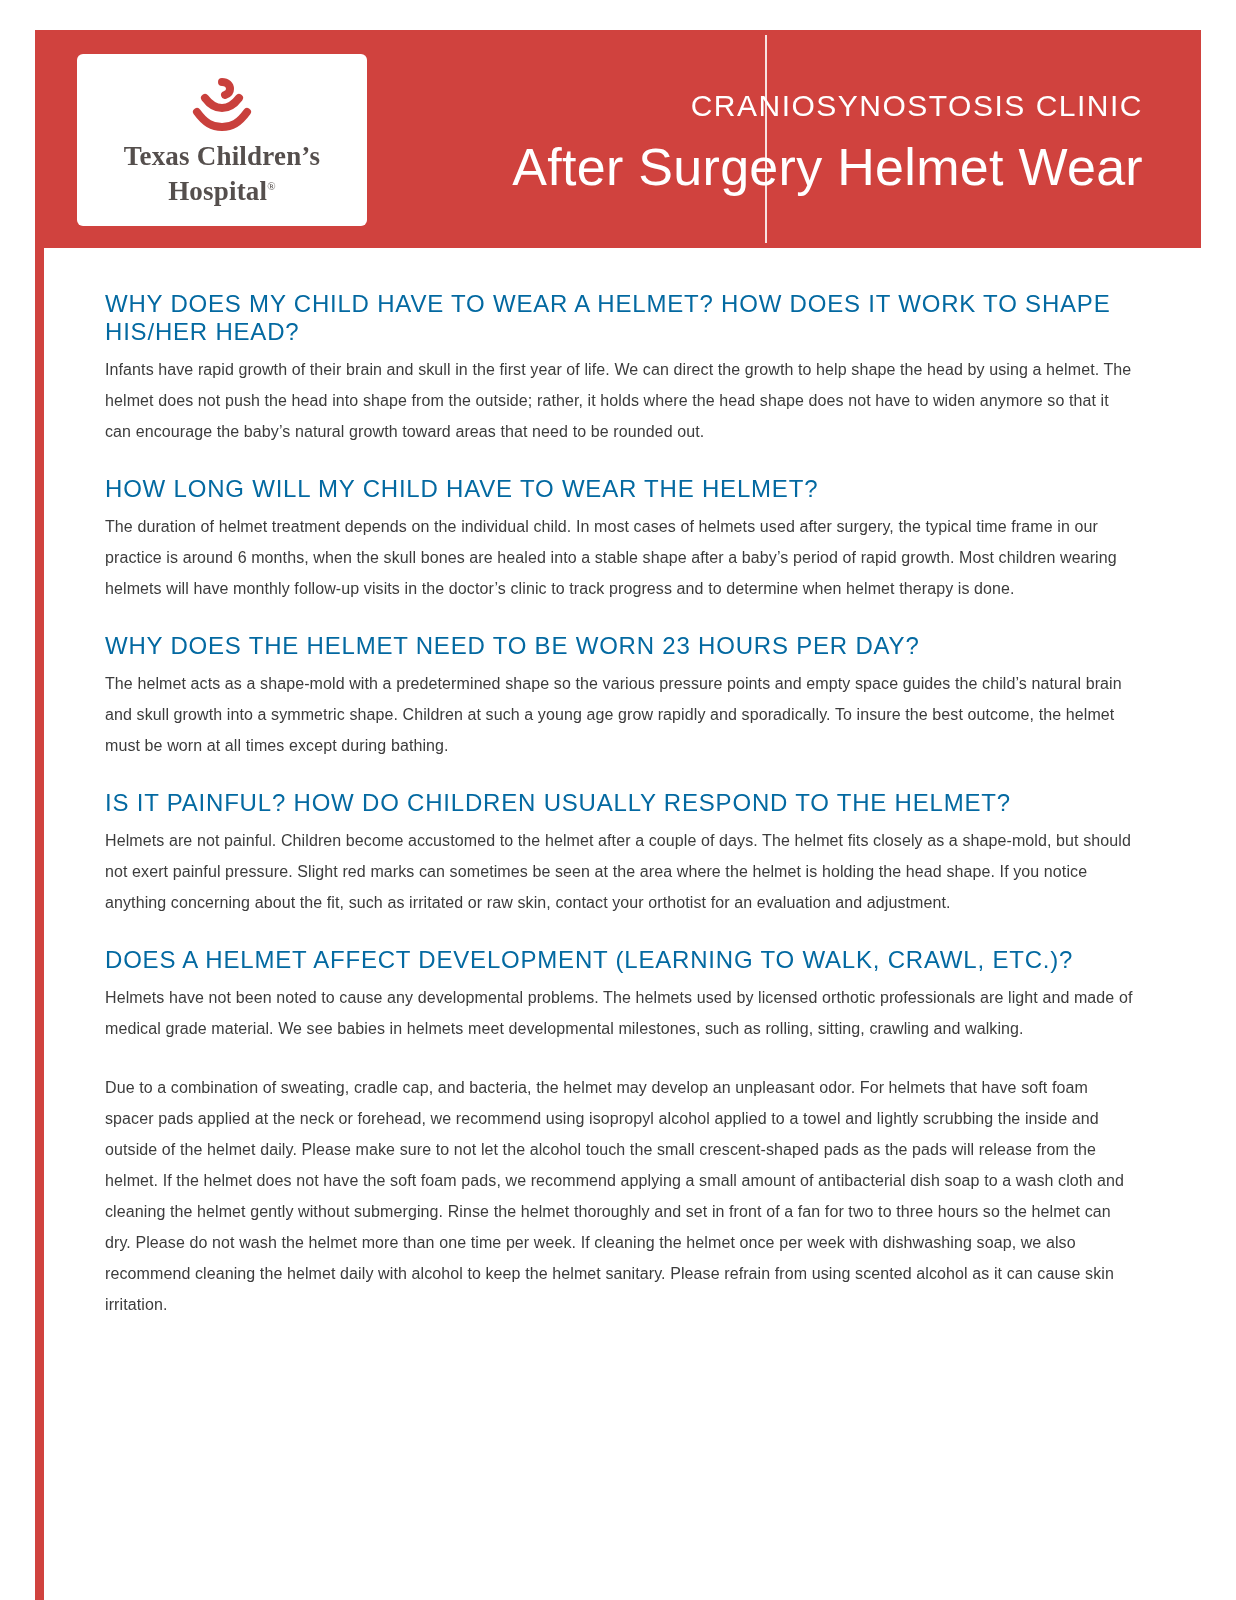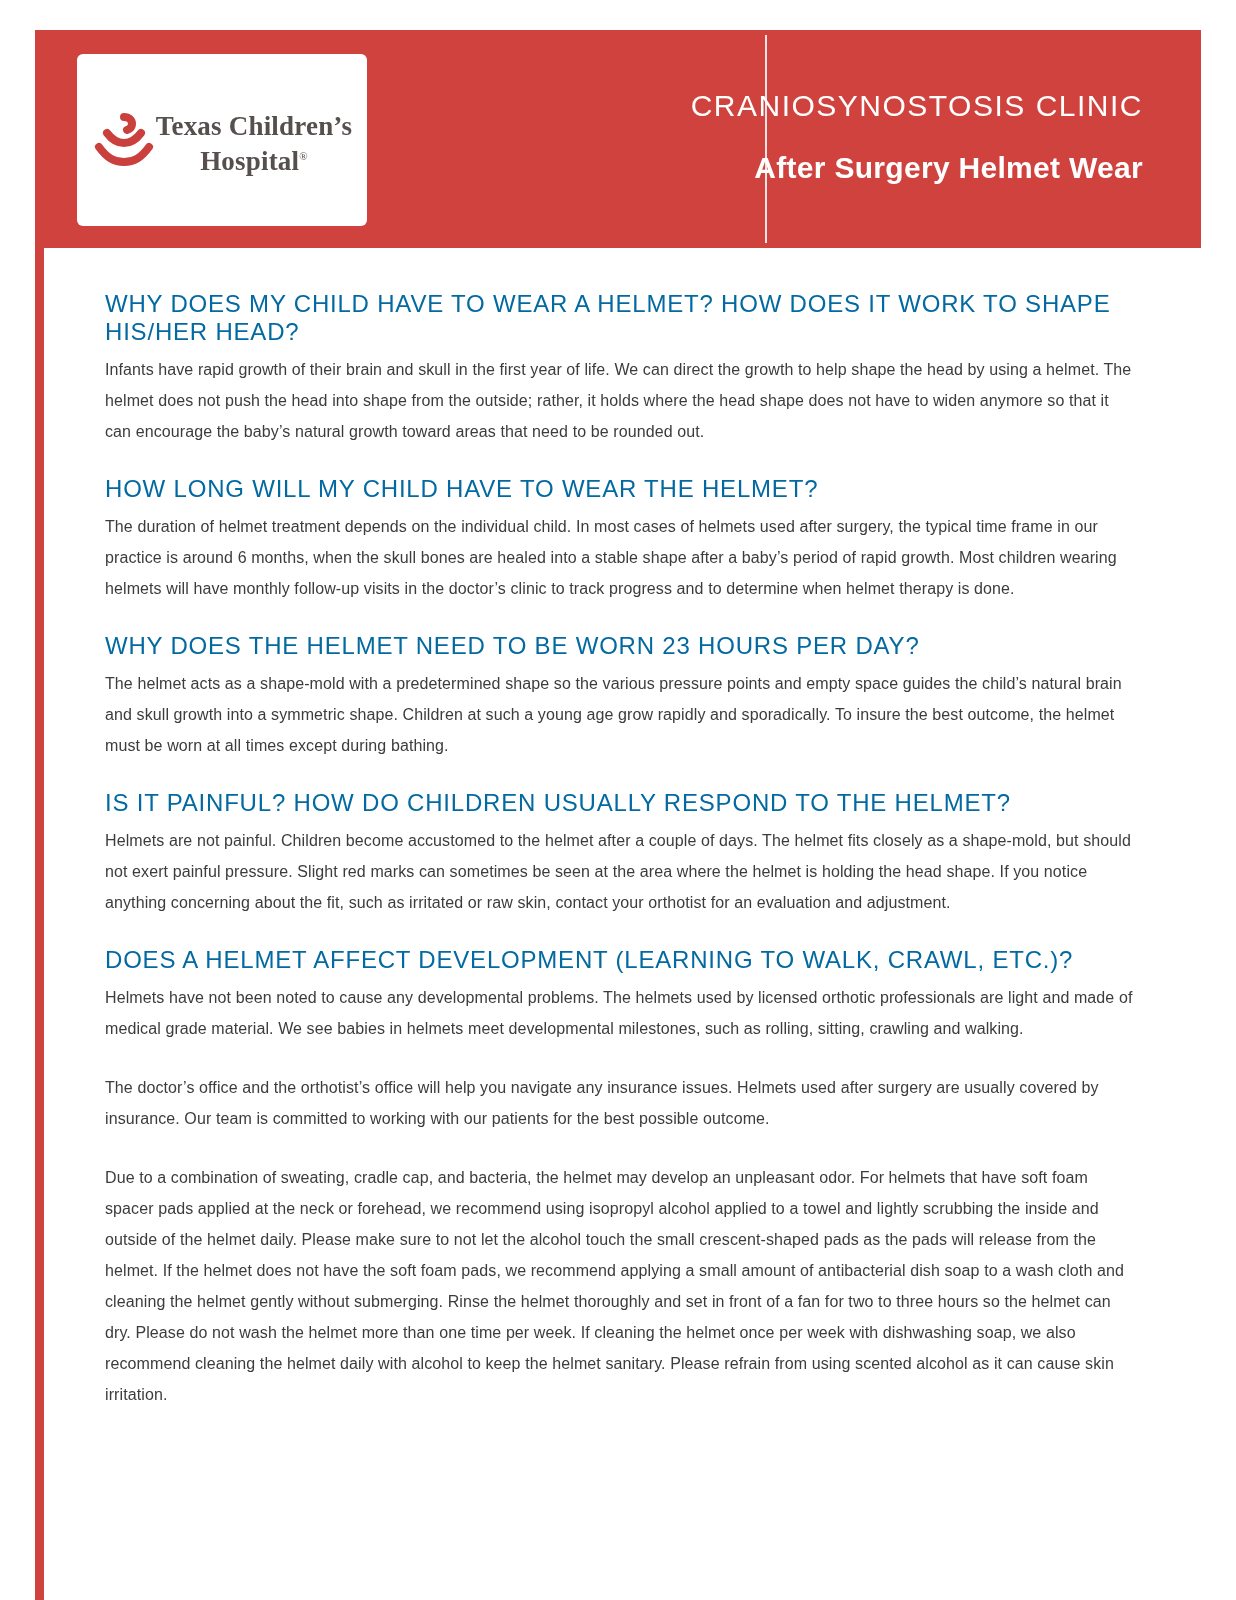--- a/index.html
+++ b/index.html
@@ -34,21 +34,21 @@
   }
   .logo-box {
     position: absolute;
     left: 42px;
     top: 24px;
     width: 290px;
     height: 172px;
     background: #ffffff;
     border-radius: 6px;
     display: flex;
-    flex-direction: row;
+    flex-direction: column;
     align-items: center;
     justify-content: center;
   }
   .logo-icon svg { display: block; }
   .logo-text {
     margin-top: 6px;
     text-align: center;
     font-family: "Liberation Serif", serif;
     font-weight: bold;
     font-size: 27px;
@@ -67,23 +67,23 @@
     text-align: right;
     color: #ffffff;
   }
   .clinic-label {
     font-size: 30px;
     letter-spacing: 1.5px;
     font-weight: 400;
     margin-bottom: 12px;
   }
   .page-title {
-    font-size: 30px;
+    font-size: 52px;
     line-height: 57px;
-    font-weight: 700;
+    font-weight: 400;
     letter-spacing: 0.3px;
     margin-top: 16px;
   }
 
   
   .left-accent-bar {
     position: absolute;
     left: 35px;
     top: 248px;
     width: 9px;
@@ -167,20 +167,19 @@
     <h2 class="faq-heading">IS IT PAINFUL? HOW DO CHILDREN USUALLY RESPOND TO THE HELMET?</h2>
     <p class="faq-body">Helmets are not painful. Children become accustomed to the helmet after a couple of days. The helmet fits closely as a shape-mold, but should not exert painful pressure. Slight red marks can sometimes be seen at the area where the helmet is holding the head shape. If you notice anything concerning about the fit, such as irritated or raw skin, contact your orthotist for an evaluation and adjustment.</p>
   </section>
 
   <section class="faq-section">
     <h2 class="faq-heading">DOES A HELMET AFFECT DEVELOPMENT (LEARNING TO WALK, CRAWL, ETC.)?</h2>
     <p class="faq-body">Helmets have not been noted to cause any developmental problems. The helmets used by licensed orthotic professionals are light and made of medical grade material. We see babies in helmets meet developmental milestones, such as rolling, sitting, crawling and walking.</p>
   </section>
 
   <section class="faq-section">
-    <p class="faq-body">The doctor’s office and the orthotist’s office will help you navigate any insurance issues. Helmets used after surgery are usually covered by insurance. Our team is committed to working with our patients for the best possible outcome.</p>
   </section>
 
   <section class="faq-section">
     <p class="faq-body">Due to a combination of sweating, cradle cap, and bacteria, the helmet may develop an unpleasant odor. For helmets that have soft foam spacer pads applied at the neck or forehead, we recommend using isopropyl alcohol applied to a towel and lightly scrubbing the inside and outside of the helmet daily. Please make sure to not let the alcohol touch the small crescent-shaped pads as the pads will release from the helmet. If the helmet does not have the soft foam pads, we recommend applying a small amount of antibacterial dish soap to a wash cloth and cleaning the helmet gently without submerging. Rinse the helmet thoroughly and set in front of a fan for two to three hours so the helmet can dry. Please do not wash the helmet more than one time per week. If cleaning the helmet once per week with dishwashing soap, we also recommend cleaning the helmet daily with alcohol to keep the helmet sanitary. Please refrain from using scented alcohol as it can cause skin irritation.</p>
   </section>
 
 </main>
 
 </body></html>

